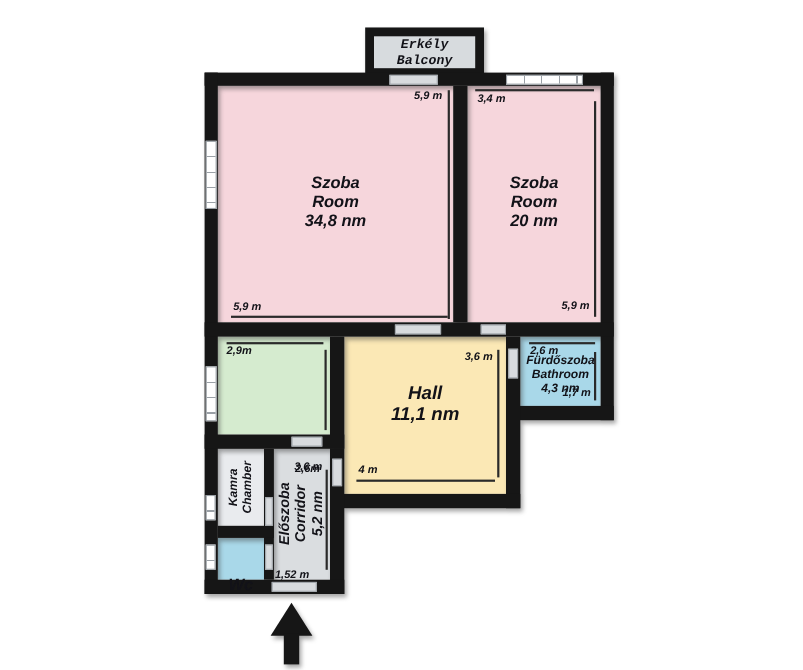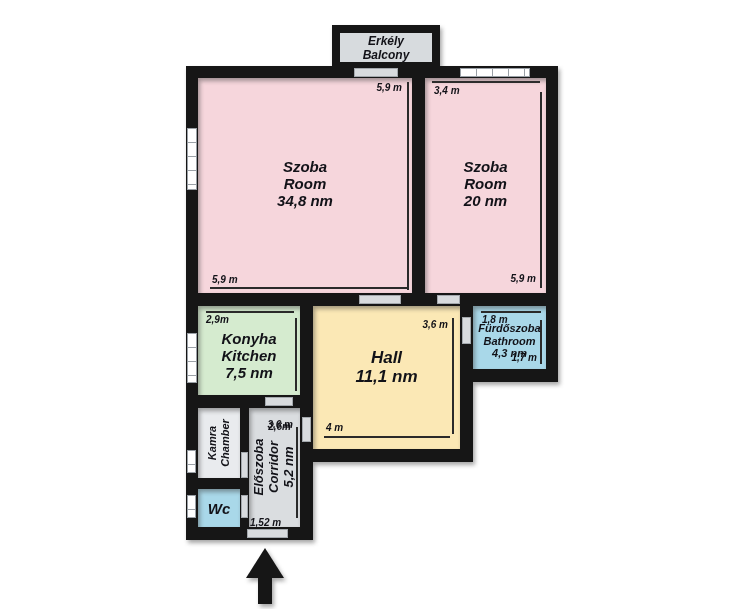--- a/index.html
+++ b/index.html
@@ -1,40 +1,40 @@
 <!DOCTYPE html>
 <html><head>
 <meta charset="utf-8">
 <style>
   html,body{margin:0;padding:0;background:#fff;}
   .plan{
     position:relative;width:730px;height:609px;background:#ffffff;overflow:hidden;
     font-family:"Liberation Sans","DejaVu Sans",sans-serif;color:#121218;
   }
   .fill{position:absolute;}
-  .walls{position:absolute;inset:0;filter:drop-shadow(2px 3px 2px rgba(60,60,60,.45));}
+  .walls{position:absolute;inset:0;filter:drop-shadow(2px 3px 2px rgba(60,60,60,.45));font-family:Liberation Mono, monospace;}
   .wall{position:absolute;background:#161616;}
   .balcony-box{position:absolute;left:332px;top:25px;width:108px;height:45px;
     border:8px solid #161616;background:#d7dbde;box-sizing:border-box;
     display:flex;align-items:center;justify-content:center;}
   .opening{position:absolute;box-sizing:border-box;}
   .door{background:#d8dbde;border:1px solid #a3a8ad;}
   .win-h{background:#fff;border:1px solid #9aa0a6;
     background-image:repeating-linear-gradient(90deg,transparent 0 15px,#9aa0a6 15px 16px);}
   .win-v{background:#fff;border:1px solid #9aa0a6;
     background-image:repeating-linear-gradient(180deg,transparent 0 13px,#9aa0a6 13px 14px);}
   .rname{position:absolute;font-weight:bold;font-style:italic;text-align:center;}
   .rname span{display:block;}
   .lbl-room{font-size:15px;line-height:17px;}
   .lbl-hall{font-size:17px;line-height:19px;}
   .lbl-bath{font-size:11px;line-height:12.5px;}
   .lbl-balcony{font-size:12px;line-height:14px;font-weight:bold;font-style:italic;text-align:center;}
   .lbl-chamber{font-size:11px;line-height:13px;}
   .lbl-corridor{font-size:13px;line-height:15px;}
-  .lbl-wc{font-size:15px;display:flex;align-items:center;justify-content:center;}
+  .lbl-wc{font-size:15px;display:flex;align-items:center;justify-content:center;margin-top:23px;}
   .rot{transform:translate(-50%,-50%) rotate(-90deg);transform-origin:center;}
   .dim{position:absolute;font-size:10px;font-weight:bold;font-style:italic;white-space:nowrap;}
   .mline{position:absolute;background:#2a2a2a;}
   .arrow{position:absolute;left:246px;top:548px;width:38px;height:56px;}
   .arrow .head{position:absolute;left:0;top:0;width:0;height:0;
     border-left:19px solid transparent;border-right:19px solid transparent;
     border-bottom:30px solid #161616;}
   .arrow .stem{position:absolute;left:12px;top:28px;width:14px;height:28px;background:#161616;}
 </style>
 </head>
@@ -65,21 +65,21 @@
   <div class="mline" style="left:250px;top:529px;width:47px;height:2px;"></div>
 
   <div class="dim" style="left:352px;top:82px;width:50px;text-align:right;">5,9 m</div>
   <div class="dim" style="left:212px;top:274px;">5,9 m</div>
   <div class="dim" style="left:434px;top:85px;">3,4 m</div>
   <div class="dim" style="left:486px;top:273px;width:50px;text-align:right;">5,9 m</div>
   <div class="dim" style="left:206px;top:314px;">2,9m</div>
   <div class="dim" style="left:246px;top:377px;width:45px;text-align:right;margin-top:44px;">2,6m</div>
   <div class="dim" style="left:404px;top:319px;width:44px;text-align:right;">3,6 m</div>
   <div class="dim" style="left:326px;top:422px;">4 m</div>
-  <div class="dim" style="left:482px;top:314px;">1,8 m</div>
+  <div class="dim" style="left:482px;top:314px;">2,6 m</div>
   <div class="dim" style="left:492px;top:352px;width:45px;text-align:right;">1,7 m</div>
   <div class="dim" style="left:254px;top:419px;width:39px;text-align:right;">3,6 m</div>
   <div class="dim" style="left:250px;top:517px;">1,52 m</div>
 
   <div class="walls">
     <div class="balcony-box">
       <div class="lbl-balcony">
         <span>Erkély</span><br>
         <span>Balcony</span>
       </div>
@@ -122,25 +122,20 @@
   <div class="rname lbl-room" style="left:198px;top:158px;width:214px;">
     <span>Szoba</span>
     <span>Room</span>
     <span>34,8 nm</span>
   </div>
   <div class="rname lbl-room" style="left:425px;top:158px;width:121px;">
     <span>Szoba</span>
     <span>Room</span>
     <span>20 nm</span>
   </div>
-  <div class="rname lbl-room" style="left:198px;top:330px;width:102px;">
-    <span>Konyha</span>
-    <span>Kitchen</span>
-    <span>7,5 nm</span>
-  </div>
   <div class="rname lbl-hall" style="left:313px;top:348px;width:147px;">
     <span>Hall</span>
     <span>11,1 nm</span>
   </div>
   <div class="rname lbl-bath" style="left:473px;top:322px;width:73px;">
     <span>Fürdőszoba</span>
     <span>Bathroom</span>
     <span>4,3 nm</span>
   </div>
   <div class="rname lbl-chamber rot" style="left:219px;top:443px;">

